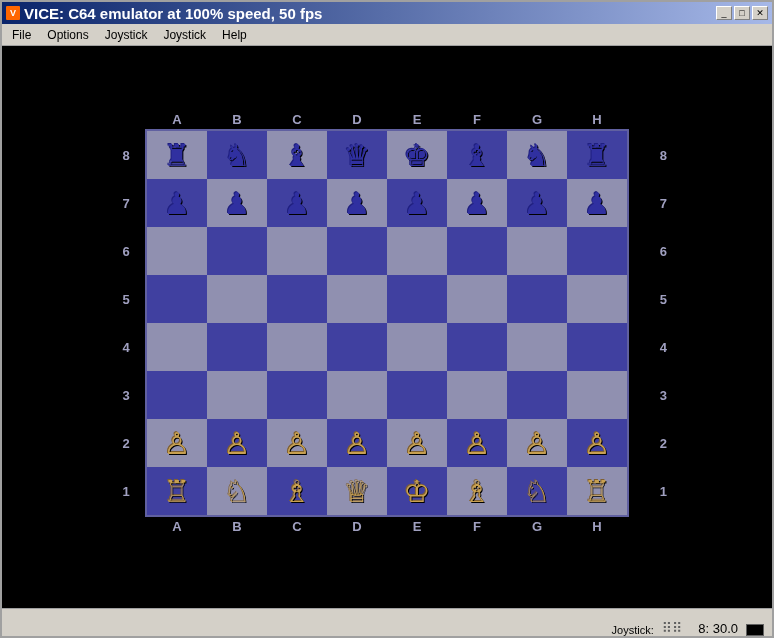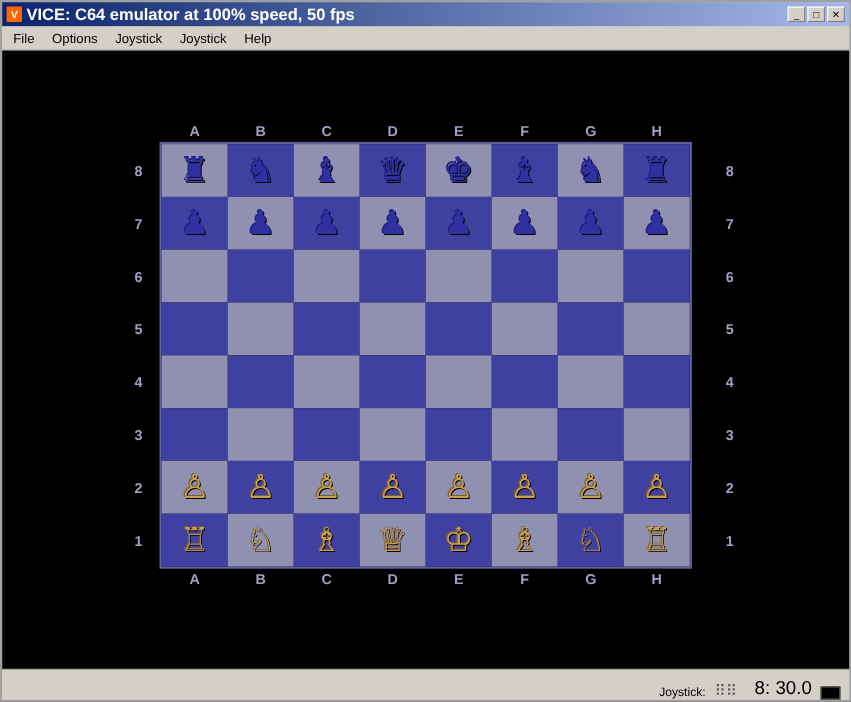--- a/index.html
+++ b/index.html
@@ -208,21 +208,21 @@
     }
     #joystick-label {
       font-size: 11px;
       color: #000;
     }
     #joystick-icon {
       font-size: 14px;
       color: #606060;
     }
     #speed-label {
-      font-size: 17px;
+      font-size: 13px;
       color: #000;
       margin-left: 8px;
     }
     #warp-indicator {
       width: 18px;
       height: 12px;
       background: #000;
       border: 1px solid #606060;
     }
   </style>

